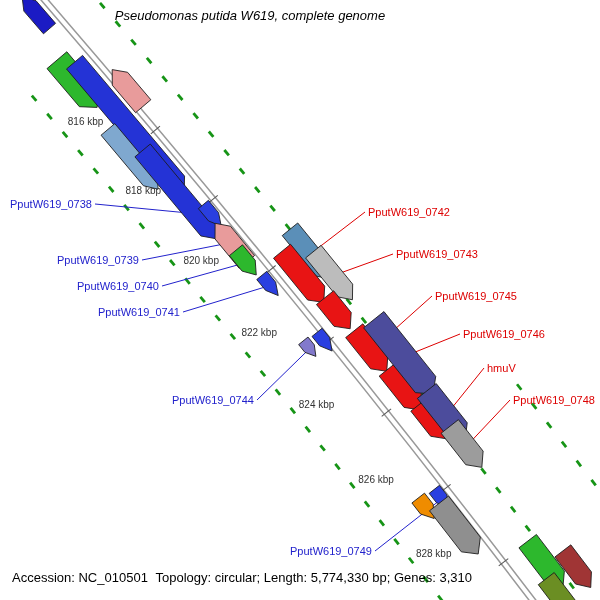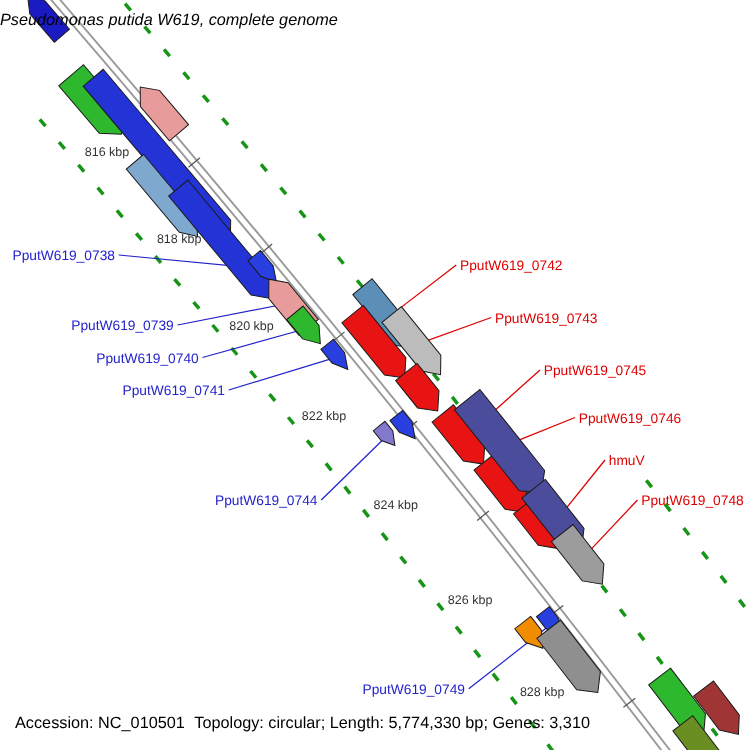--- a/index.html
+++ b/index.html
@@ -1,21 +1,21 @@
 <!DOCTYPE html>
 <html><head>
 <meta charset="utf-8">
 <style>
   html,body{margin:0;padding:0;}
   body{
     width:600px;height:600px;background:#ffffff;overflow:hidden;position:relative;
     font-family:"Liberation Sans", sans-serif;
   }
   .title{
-    position:absolute;top:8px;left:0;width:500px;
+    position:absolute;top:8px;left:0;width:500px;text-align:center;
     font-size:13px;font-style:italic;color:#000;
   }
   .footer{
     position:absolute;top:570px;left:0;width:484px;box-sizing:border-box;
     padding:0 12px;display:flex;justify-content:space-between;
     font-size:13px;color:#000;
   }
   svg{position:absolute;top:0;left:0;}
   svg text{font-family:"Liberation Sans", sans-serif;}
 </style>

